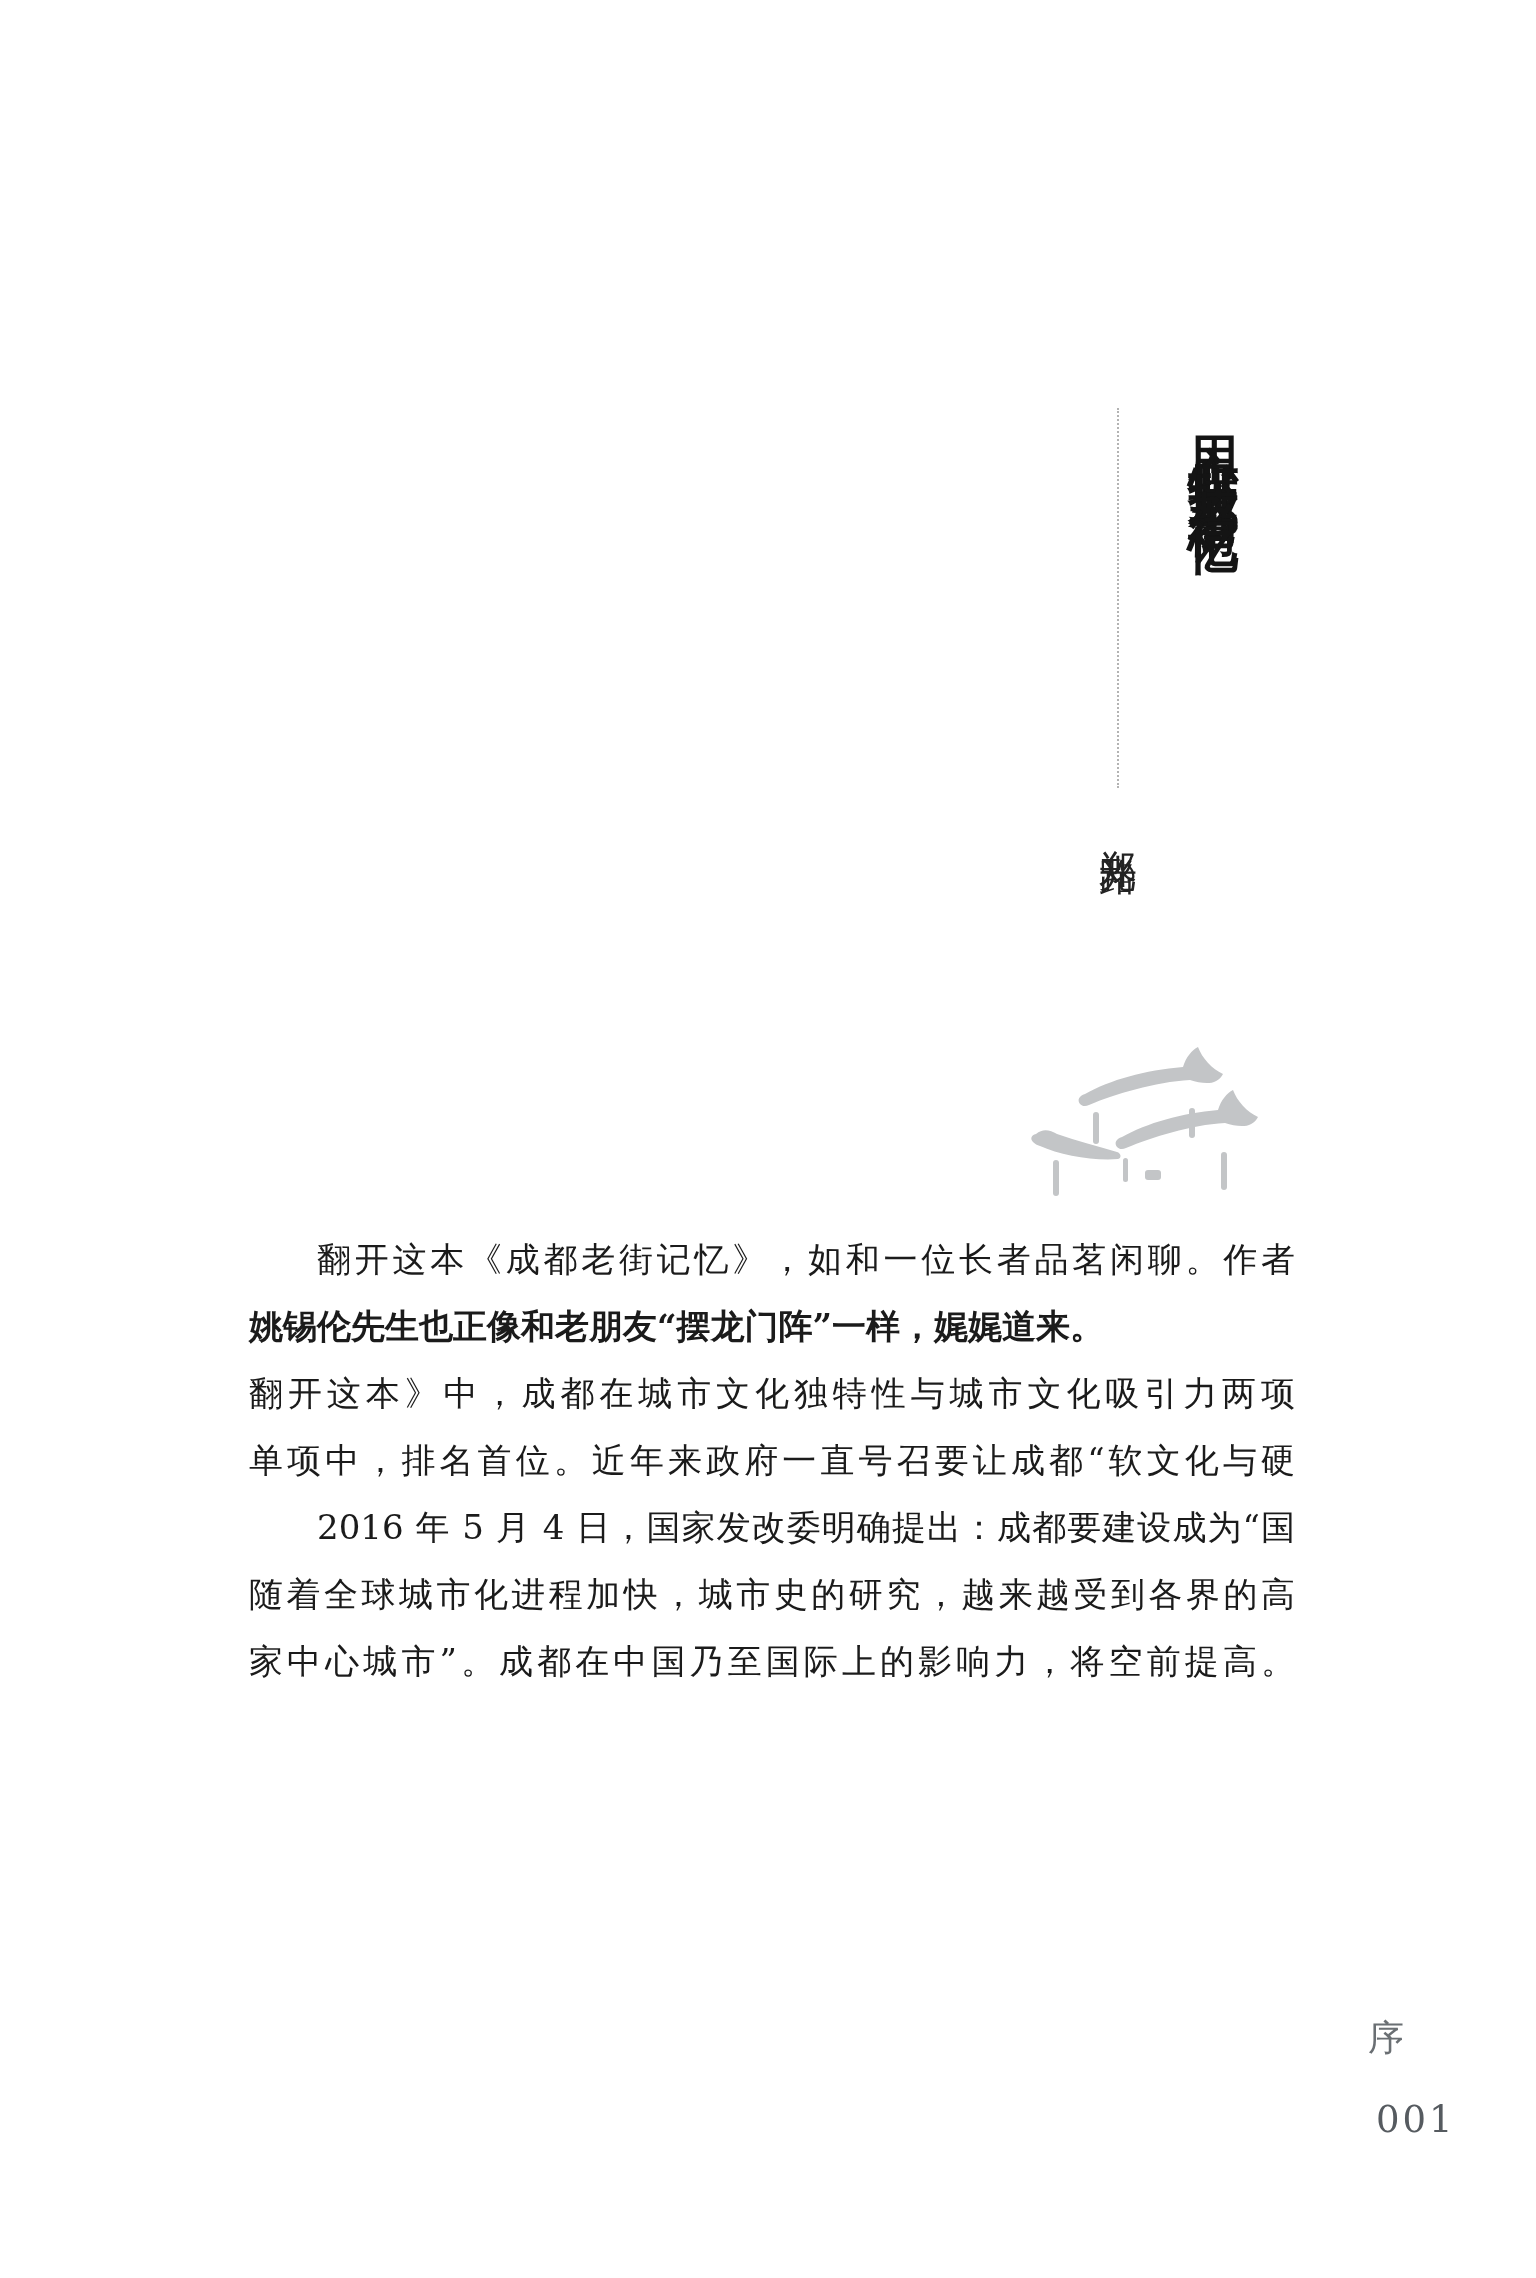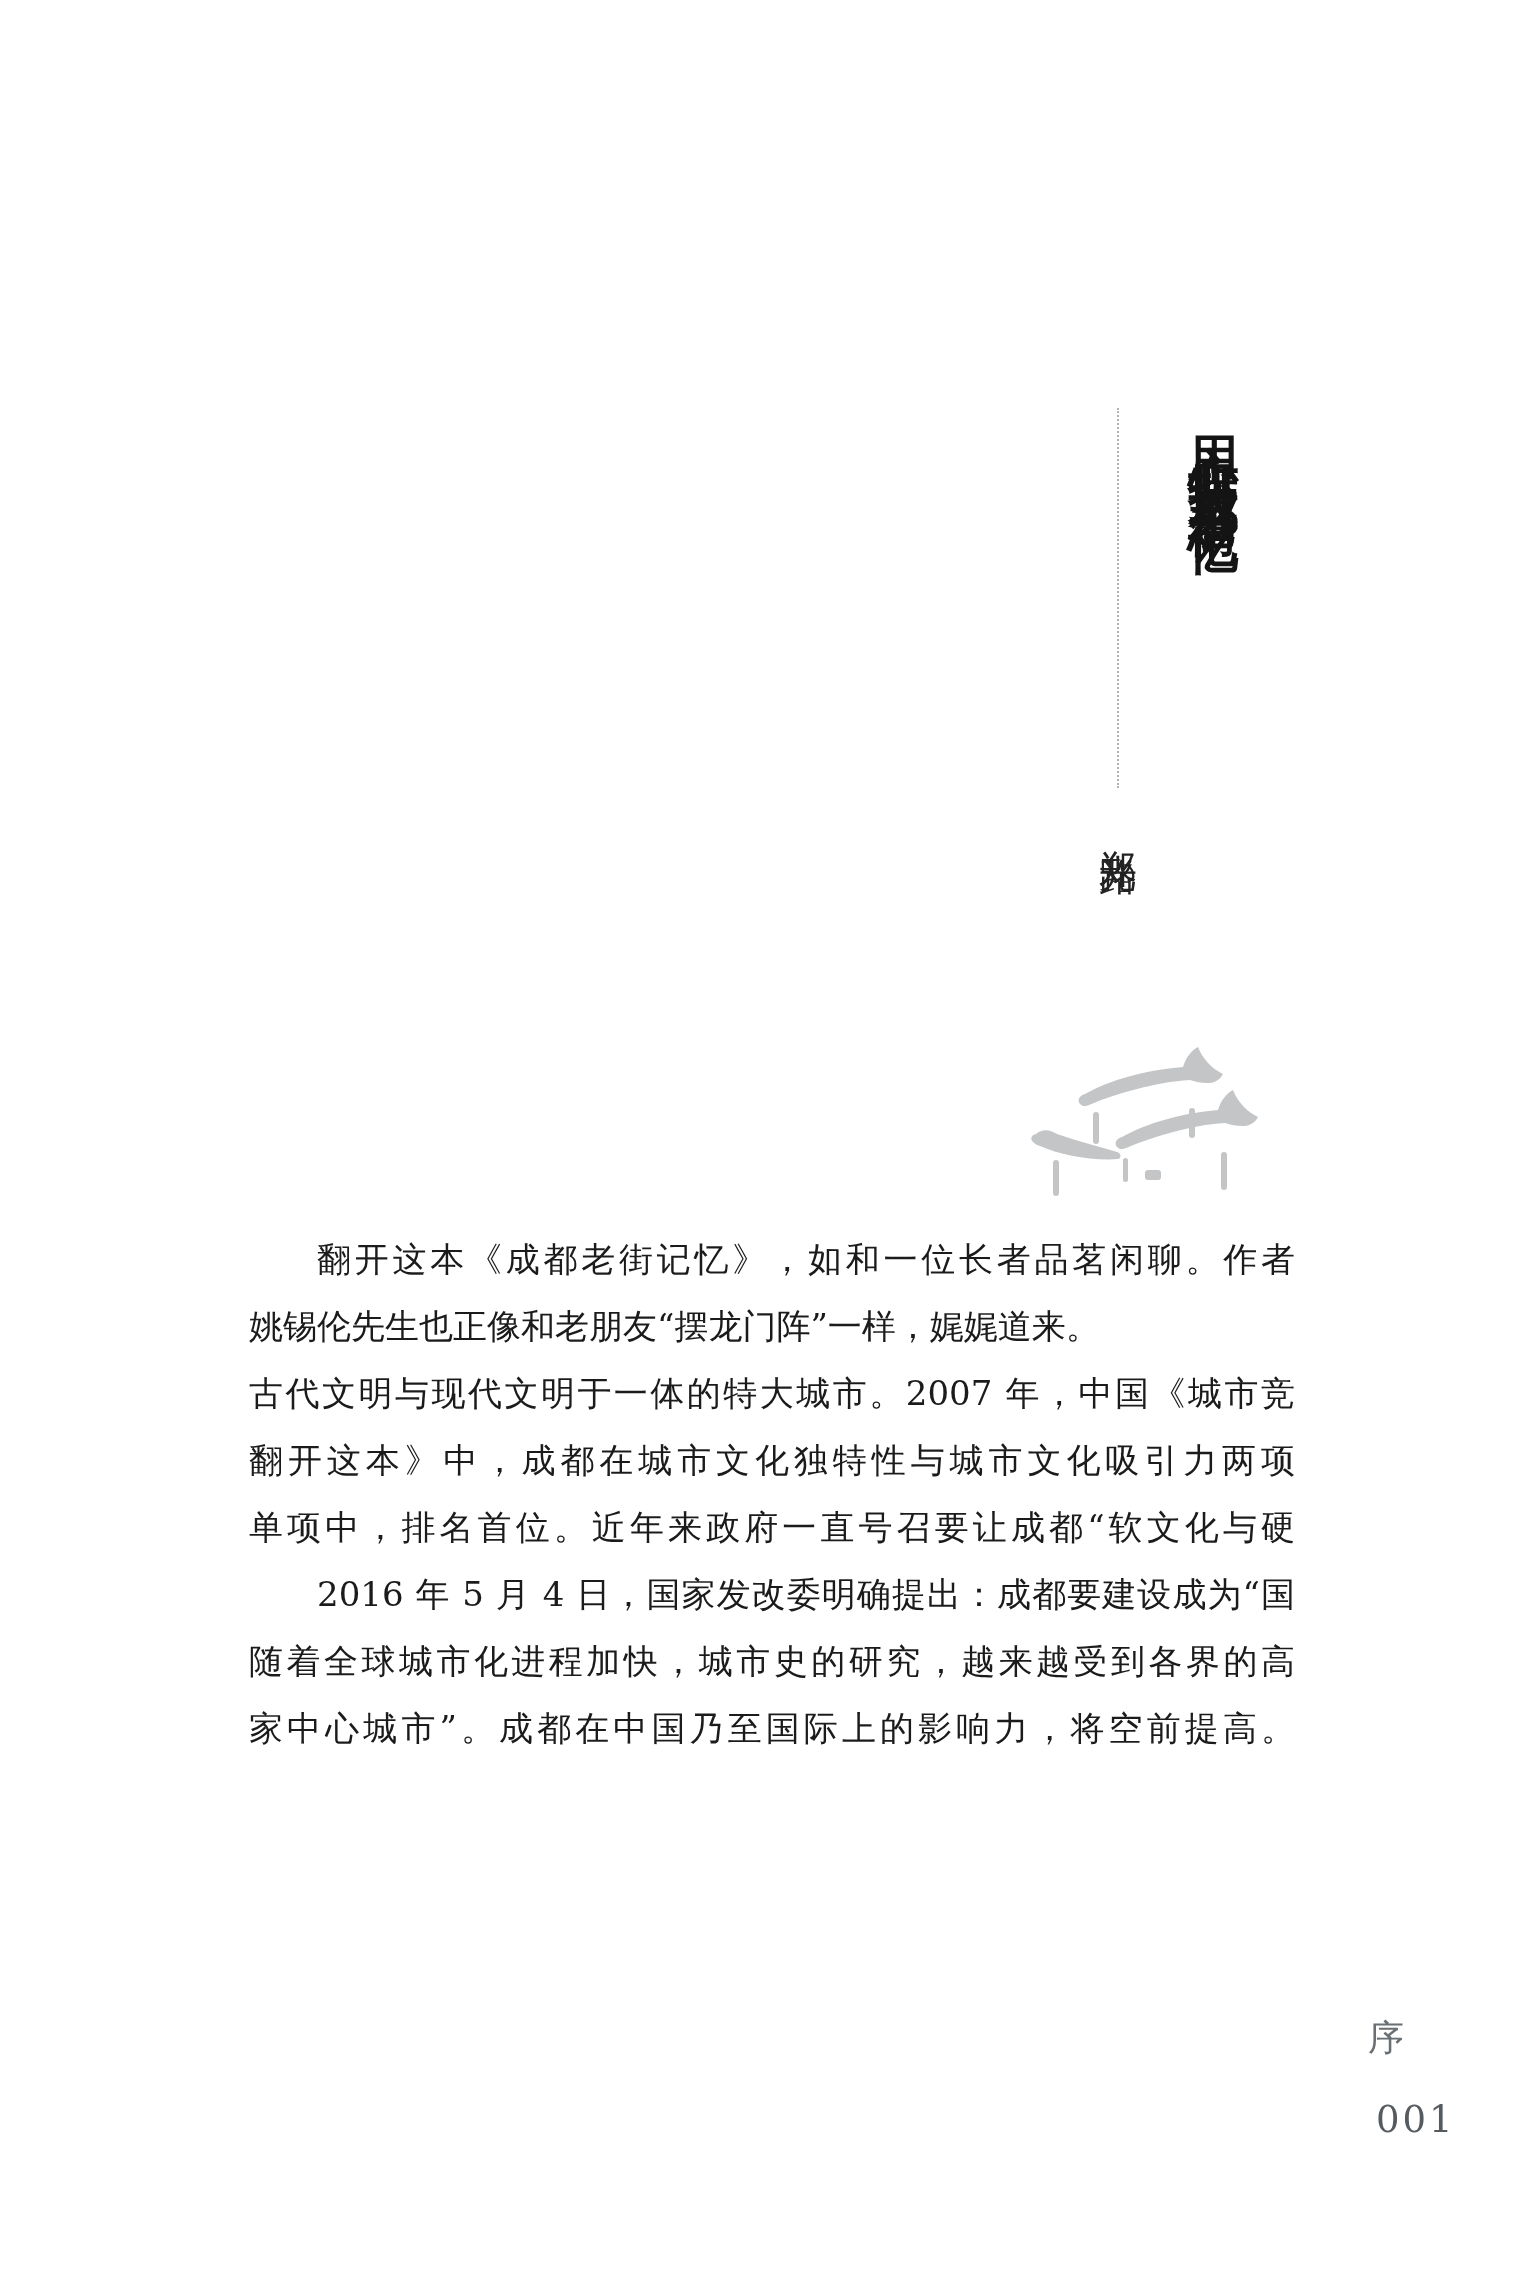--- a/index.html
+++ b/index.html
@@ -57,20 +57,21 @@
   }
   .body-text .line{
     height:67px;
     line-height:67px;
     text-align:justify;
     text-align-last:justify;
     white-space:nowrap;
   }
   .body-text .line.para-end{
     text-align-last:left;
+    font-weight:bold;
   }
   .body-text .line.indent{
     text-indent:2em;
   }
 
   
   .section-label{
     position:absolute;
     left:1368px;top:2014px;
     font-size:36px;
@@ -127,21 +128,20 @@
       <rect x="118" y="116" width="5" height="24" rx="2.5"></rect>
       <rect x="216" y="110" width="6" height="38" rx="3"></rect>
       <rect x="48" y="118" width="6" height="36" rx="3"></rect>
       <rect x="140" y="128" width="16" height="10" rx="3"></rect>
     </g>
   </svg>
 
   <div class="body-text">
       <div class="line indent">翻开这本《成都老街记忆》，如和一位长者品茗闲聊。作者</div>
       <div class="line para-end">姚锡伦先生也正像和老朋友“摆龙门阵”一样，娓娓道来。</div>
-      <div class="line">古代文明与现代文明于一体的特大城市。2007 年，中国《城市竞</div>
       <div class="line">翻开这本》中，成都在城市文化独特性与城市文化吸引力两项</div>
       <div class="line">单项中，排名首位。近年来政府一直号召要让成都“软文化与硬</div>
       <div class="line indent">2016 年 5 月 4 日，国家发改委明确提出：成都要建设成为“国</div>
       <div class="line">随着全球城市化进程加快，城市史的研究，越来越受到各界的高</div>
       <div class="line">家中心城市”。成都在中国乃至国际上的影响力，将空前提高。</div>
     </div>
 
   <div class="section-label">序</div>
   <div class="page-number">001</div>
 

